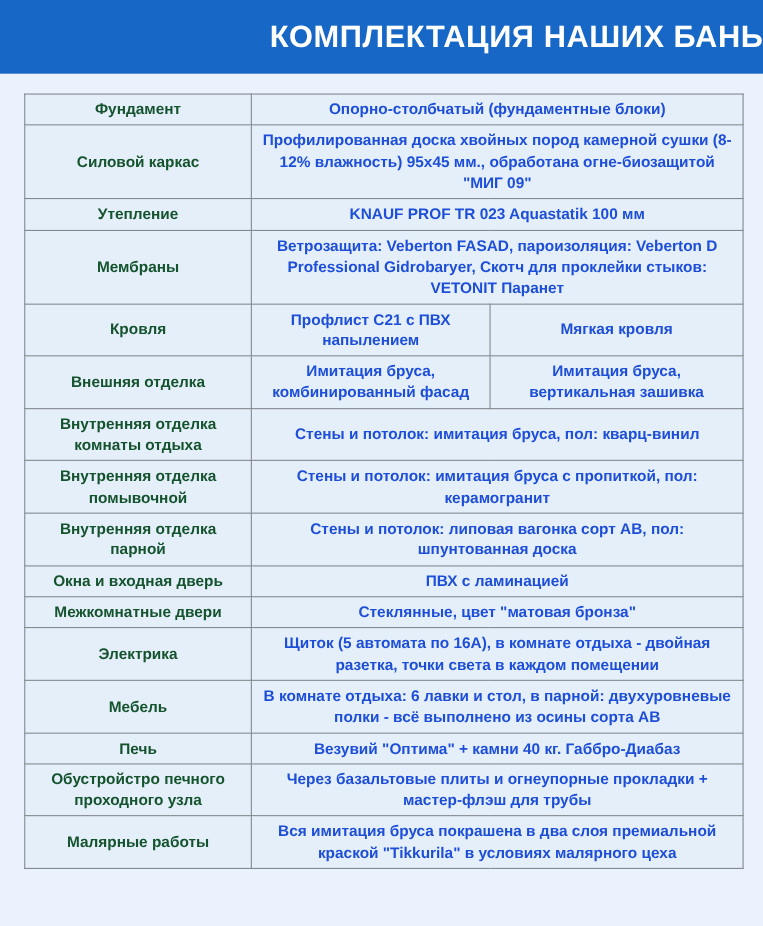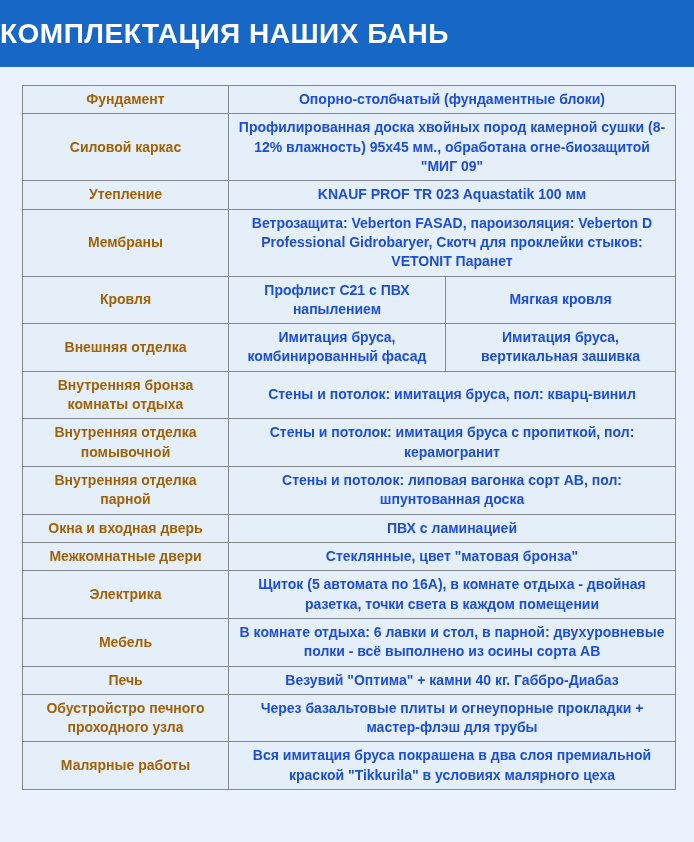--- a/index.html
+++ b/index.html
@@ -12,21 +12,21 @@
     height: 842px;
     background: #e9f2fd;
     position: relative;
   }
   .banner {
     width: 694px;
     height: 67px;
     background: #1767c6;
     display: flex;
     align-items: center;
-    justify-content: flex-start;
+    justify-content: flex-end;
   }
   .banner h1 {
     color: #ffffff;
     font-size: 28px;
     font-weight: bold;
     letter-spacing: 0.5px;
     white-space: nowrap;
   }
   .table-wrap {
     position: absolute;
@@ -57,21 +57,21 @@
     font-weight: bold;
     height: 33px;
     letter-spacing: 0.3px;
   }
   th.corner {
     background: #e5effa;
     height: 33px;
   }
   td.label {
     font-weight: bold;
-    color: #a16207;
+    color: #14532d;
     font-size: 14px;
   }
   td.value {
     color: #1d4ed8;
     font-size: 14px;
     font-weight: bold;
   }
   tr.h29 td { height: 28px; }
   tr.h44 td { height: 44px; }
   tr.h62 td { height: 62px; }
@@ -119,21 +119,21 @@
       <td class="value">Мягкая кровля</td>
     </tr>
 
     <tr class="h44">
       <td class="label">Внешняя отделка</td>
       <td class="value">Имитация бруса, комбинированный фасад</td>
       <td class="value">Имитация бруса, вертикальная зашивка</td>
     </tr>
 
     <tr class="h44">
-      <td class="label">Внутренняя бронза комнаты отдыха</td>
+      <td class="label">Внутренняя отделка комнаты отдыха</td>
       <td class="value" colspan="2">Стены и потолок: имитация бруса, пол: кварц-винил</td>
     </tr>
 
     <tr class="h44">
       <td class="label">Внутренняя отделка помывочной</td>
       <td class="value" colspan="2">Стены и потолок: имитация бруса с пропиткой, пол: керамогранит</td>
     </tr>
 
     <tr class="h44">
       <td class="label">Внутренняя отделка парной</td>

